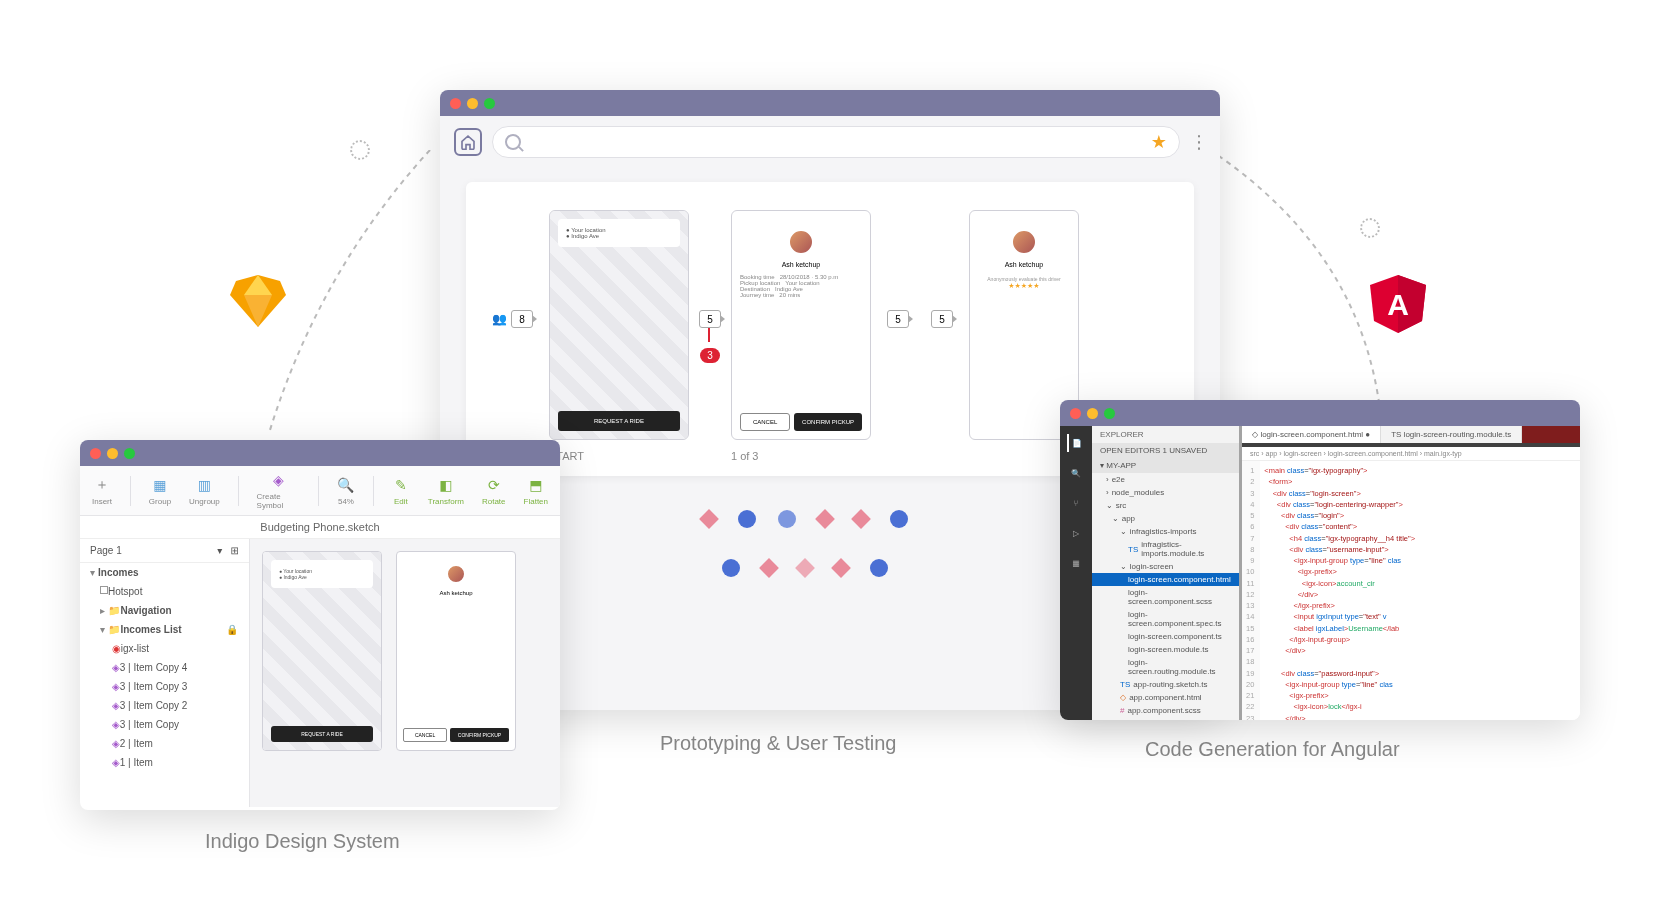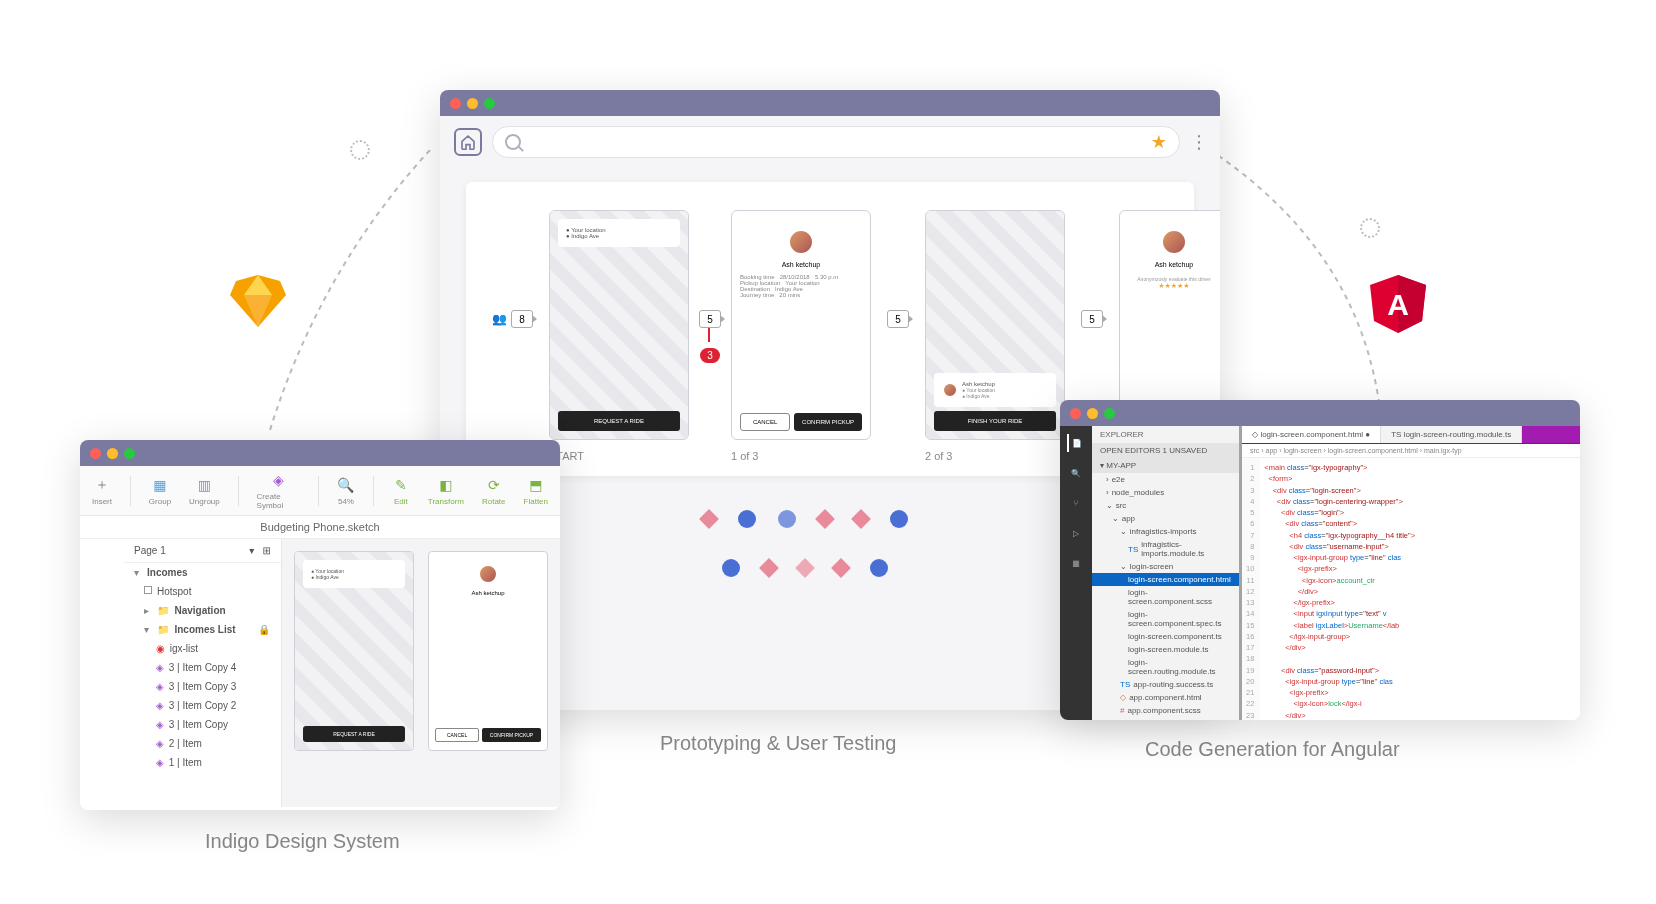--- a/index.html
+++ b/index.html
@@ -60,24 +60,24 @@
 .play-btn { border: 1px solid #888; border-radius: 22px; padding: 8px 22px; font-size: 13px; color: #555; background: #fff; }
 
 
 .win-sketch { left: 80px; top: 440px; width: 480px; height: 370px; z-index: 2; }
 .sketch-toolbar { height: 50px; border-bottom: 1px solid #e5e5e8; display: flex; align-items: center; padding: 0 12px; gap: 18px; background: #fafafb; }
 .tool { display: flex; flex-direction: column; align-items: center; gap: 3px; font-size: 8px; color: #888; }
 .tool-icon { width: 18px; height: 18px; display: flex; align-items: center; justify-content: center; font-size: 14px; }
 .tool-sep { width: 1px; height: 30px; background: #e0e0e5; }
 .green-tool { color: #7cb342; }
 .sketch-title { text-align: center; font-size: 11px; color: #666; padding: 5px; border-bottom: 1px solid #eee; }
-.sketch-body { display: flex; height: calc(100% - 26px - 50px - 26px); margin-left: 44px; }
+.sketch-body { display: flex; height: calc(100% - 26px - 50px - 26px); }
 .layers-panel { width: 170px; border-right: 1px solid #e5e5e8; font-size: 10px; }
 .page-sel { padding: 6px 10px; border-bottom: 1px solid #eee; display: flex; justify-content: space-between; color: #555; }
-.layer-item { padding: 4px 10px; display: flex; align-items: flex-start; gap: 5px; color: #555; }
+.layer-item { padding: 4px 10px; display: flex; align-items: flex-start; color: #555; }
 .layer-item.indent1 { padding-left: 20px; }
 .layer-item.indent2 { padding-left: 32px; }
 .layer-item .tri::before { content: "▸"; color: #888; margin-right: 3px; }
 .layer-item.open .tri::before { content: "▾"; }
 .folder-icon { color: #5aa0d8; }
 .sq-icon { width: 8px; height: 8px; border: 1px solid #999; display: inline-block; }
 .purple-icon { color: #a55bcc; }
 .red-dot { color: #d33; }
 .canvas-area { flex: 1; background: #f4f4f6; padding: 12px; display: flex; gap: 14px; }
 .canvas-screen { width: 120px; height: 200px; border: 1px solid #d0d0d8; border-radius: 4px; background: #fff; position: relative; overflow: hidden; }
@@ -90,21 +90,21 @@
 .activity-bar div.active { color: #fff; border-left: 2px solid #fff; }
 .explorer { width: 150px; background: #f3f3f3; border-right: 3px solid #a3a3a3; }
 .exp-title { font-size: 8px; color: #666; padding: 4px 8px; }
 .exp-section { font-size: 8px; background: #e4e4e4; padding: 3px 8px; color: #555; }
 .exp-item { font-size: 8px; padding: 2px 8px 2px 14px; color: #555; display: flex; align-items: center; gap: 3px; }
 .exp-item.i1 { padding-left: 20px; }
 .exp-item.i2 { padding-left: 28px; }
 .exp-item.i3 { padding-left: 36px; }
 .exp-item.sel { background: #0a66c2; color: #fff; }
 .editor { flex: 1; position: relative; }
-.tabs { display: flex; border-bottom: 1px solid #404040; background: #a21caf; }
+.tabs { display: flex; border-bottom: 4px solid #404040; background: #7f1d1d; }
 .tab { padding: 4px 10px; font-size: 8px; border-right: 1px solid #ddd; background: #fff; color: #555; }
 .breadcrumb-code { font-size: 7px; color: #888; padding: 3px 8px; border-bottom: 1px solid #eee; }
 .code-lines { font-family: Menlo, monospace; font-size: 7.5px; display: flex; }
 .gutter { color: #aaa; text-align: right; padding: 4px 6px 4px 4px; background: #fafafa; line-height: 1.5; }
 .code-text { padding: 4px 4px; line-height: 1.5; white-space: pre; color: #333; }
 .tag-blue { color: #2a6; }
 .tag-red { color: #c33; }
 .attr { color: #06c; }
 .str { color: #a31515; }
 
@@ -197,34 +197,20 @@
               <div style="flex:1;height:18px;border:1px solid #888;border-radius:3px;display:flex;align-items:center;justify-content:center;font-size:6px;">CANCEL</div>
               <div style="flex:1.4;height:18px;background:#222;border-radius:3px;color:#fff;display:flex;align-items:center;justify-content:center;font-size:6px;">CONFIRM PICKUP</div>
             </div>
           </div>
           <div class="step-label">1 of 3</div>
         </div>
         <div class="arrow-badge">
             <span class="badge-count">5</span>
           </div>
 
-        <div class="flow-step">
-          <div class="mock-screen">
-            <div class="mock-map"></div>
-            <div class="mock-card" style="top:auto;bottom:32px;display:flex;gap:4px;align-items:center;">
-                <div class="avatar-sm" style="width:16px;height:16px;"></div>
-                <div>
-                  <div style="font-size:6px;">Ash ketchup</div>
-                  <div style="font-size:5px;color:#888;">● Your location<br>● Indigo Ave</div>
-                </div>
-              </div>
-            <div class="mock-btn">FINISH YOUR RIDE</div>
-          </div>
-          <div class="step-label">2 of 3</div>
-        </div>
         <div class="arrow-badge">
             <span class="badge-count">5</span>
           </div>
 
         <div class="flow-step">
           <div class="mock-screen" style="background:#fff;width:110px;">
             <div class="mock-profile">
               <div class="avatar-sm"></div>
               <div style="font-size:7px;">Ash ketchup</div>
               <div style="font-size:5px;color:#999;margin-top:8px;">Anonymously evaluate this driver</div>
@@ -432,21 +418,21 @@
           <span>login-screen.component.ts</span>
         </div>
       <div class="exp-item i3">
           <span>login-screen.module.ts</span>
         </div>
       <div class="exp-item i3">
           <span>login-screen.routing.module.ts</span>
         </div>
       <div class="exp-item i2">
           <span style="color:#06c;">TS</span> 
-          <span>app-routing.success.ts</span>
+          <span>app-routing.sketch.ts</span>
         </div>
       <div class="exp-item i2">
           <span style="color:#d73;">◇</span> 
           <span>app.component.html</span>
         </div>
       <div class="exp-item i2">
           <span style="color:#c69;">#</span> 
           <span>app.component.scss</span>
         </div>
       <div class="exp-item i2">

